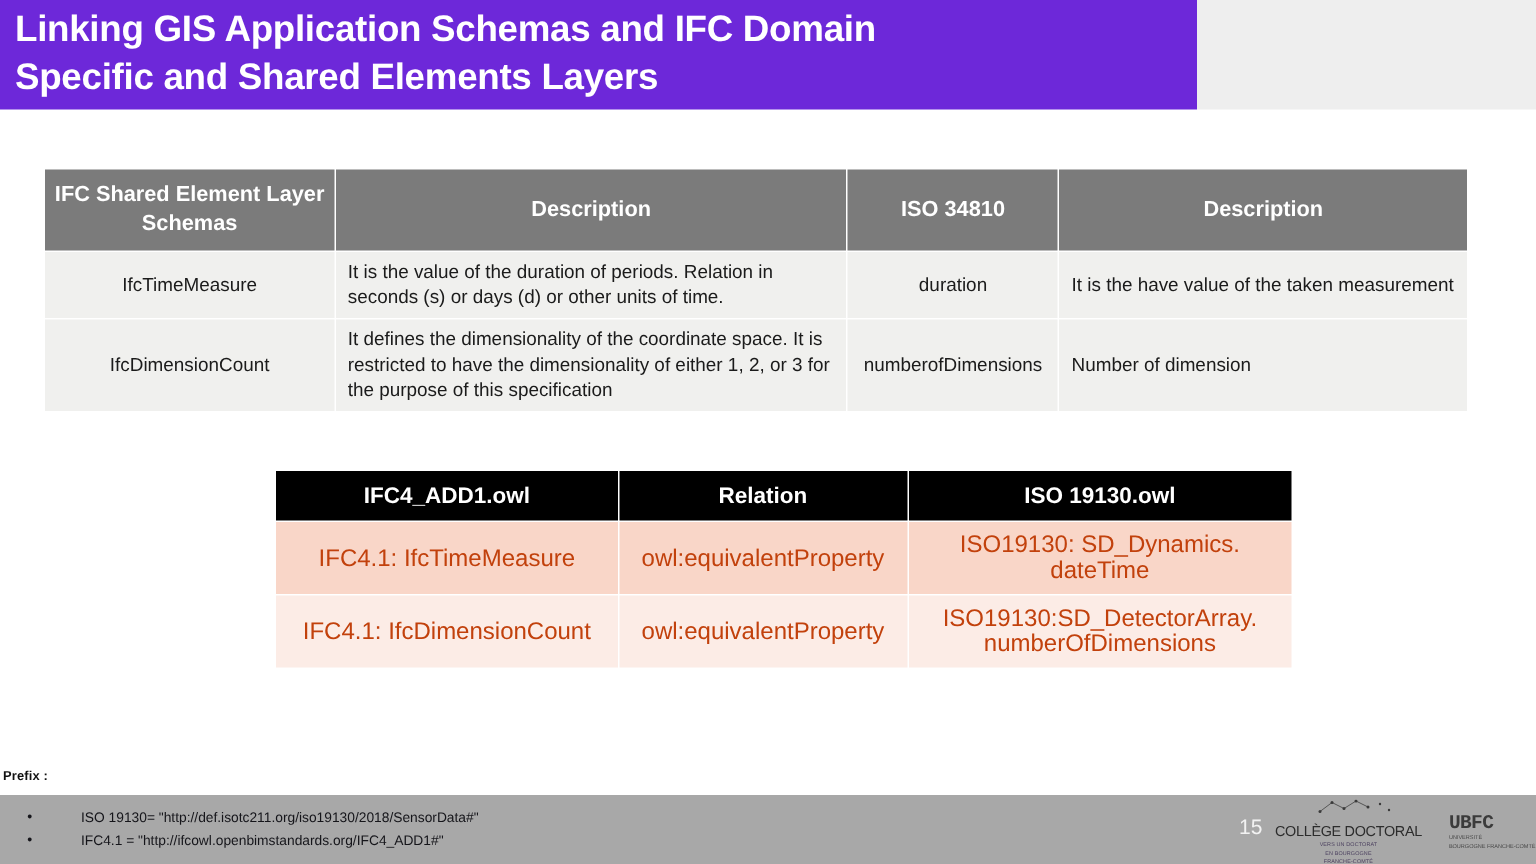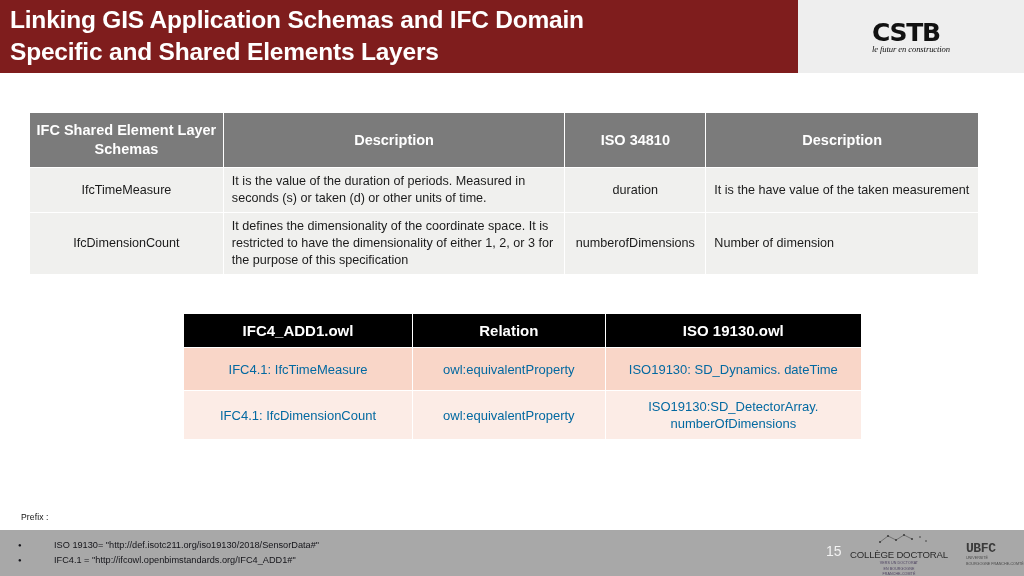--- a/index.html
+++ b/index.html
@@ -7,21 +7,21 @@
   body {
     font-family:"Liberation Sans", sans-serif;
     background:#ffffff;
     position:relative;
     overflow:hidden;
   }
 
   
   #title-bar{
     position:absolute; left:0; top:0; width:798px; height:73px;
-    background:#7f1d1d;
+    background:#6d28d9;
     display:flex; align-items:center;
   }
   #title-text{
     color:#ffffff;
     font-size:24.5px;
     font-weight:bold;
     line-height:32px;
     letter-spacing:-0.2px;
     padding-left:10px;
     padding-bottom:2px;
@@ -78,31 +78,31 @@
   .col-a{ width:193px; } .col-b{ width:341px; }
   .col-c{ width:140px; } .col-d{ width:272px; }
 
   #mapping-table{ left:183px; top:313px; width:679px; }
   #mapping-table thead td{
     background:#000000; color:#ffffff;
     font-size:15px; font-weight:bold; text-align:center;
     height:33px; padding:4px;
   }
   #mapping-table tbody td{
-    color:#0369a1; font-size:13px; text-align:center;
+    color:#c2410c; font-size:16px; text-align:center;
     line-height:17px; padding:7px 6px; height:42px; vertical-align:middle;
   }
   #mapping-table tbody tr.row-a td{ background:#f9d6c8; }
   #mapping-table tbody tr.row-b td{ background:#fcece6; }
   .mcol-a{ width:229px; } .mcol-b{ width:192px; } .mcol-c{ width:256px; }
 
   
   #prefix-label{
-    position:absolute; left:21px; top:512px;
-    font-size:8.6px; font-weight:normal; color:#111;
+    position:absolute; left:2px; top:512px;
+    font-size:8.6px; font-weight:bold; color:#111;
     letter-spacing:0.1px;
   }
   #footer-bar{
     position:absolute; left:0; top:530px; width:1024px; height:46px;
     background:#a8a8a8;
   }
   #prefix-list{
     position:absolute; left:18px; top:538px;
     list-style:none;
   }
@@ -150,40 +150,36 @@
 <body>
 
 <div id="title-bar">
   <div id="title-text">Linking GIS Application Schemas and IFC Domain
 Specific and Shared Elements Layers</div>
 </div>
 
 <div id="logo-panel">
 
 
-  <div class="cstb-logo">
-    <div class="cstb-name">CSTB</div>
-    <div class="cstb-tag">le futur en construction</div>
-  </div>
 
 </div>
 
 <table class="tbl" id="ifc-iso-table">
   <thead>
     <tr>
       <td class="col-a">IFC Shared Element Layer Schemas</td>
       <td class="col-b">Description</td>
       <td class="col-c">ISO 34810</td>
       <td class="col-d">Description</td>
     </tr>
   </thead>
   <tbody>
     <tr>
       <td class="col-a c-term">IfcTimeMeasure</td>
-      <td class="col-b c-desc">It is the value of the duration of periods. Measured in seconds (s) or taken (d) or other units of time.</td>
+      <td class="col-b c-desc">It is the value of the duration of periods. Relation in seconds (s) or days (d) or other units of time.</td>
       <td class="col-c c-term">duration</td>
       <td class="col-d c-desc">It is the have value of the taken measurement</td>
     </tr>
     <tr>
       <td class="col-a c-term">IfcDimensionCount</td>
       <td class="col-b c-desc">It defines the dimensionality of the coordinate space. It is restricted to have the dimensionality of either 1, 2, or 3 for the purpose of this specification</td>
       <td class="col-c c-term">numberofDimensions</td>
       <td class="col-d c-desc">Number of dimension</td>
     </tr>
   </tbody>

